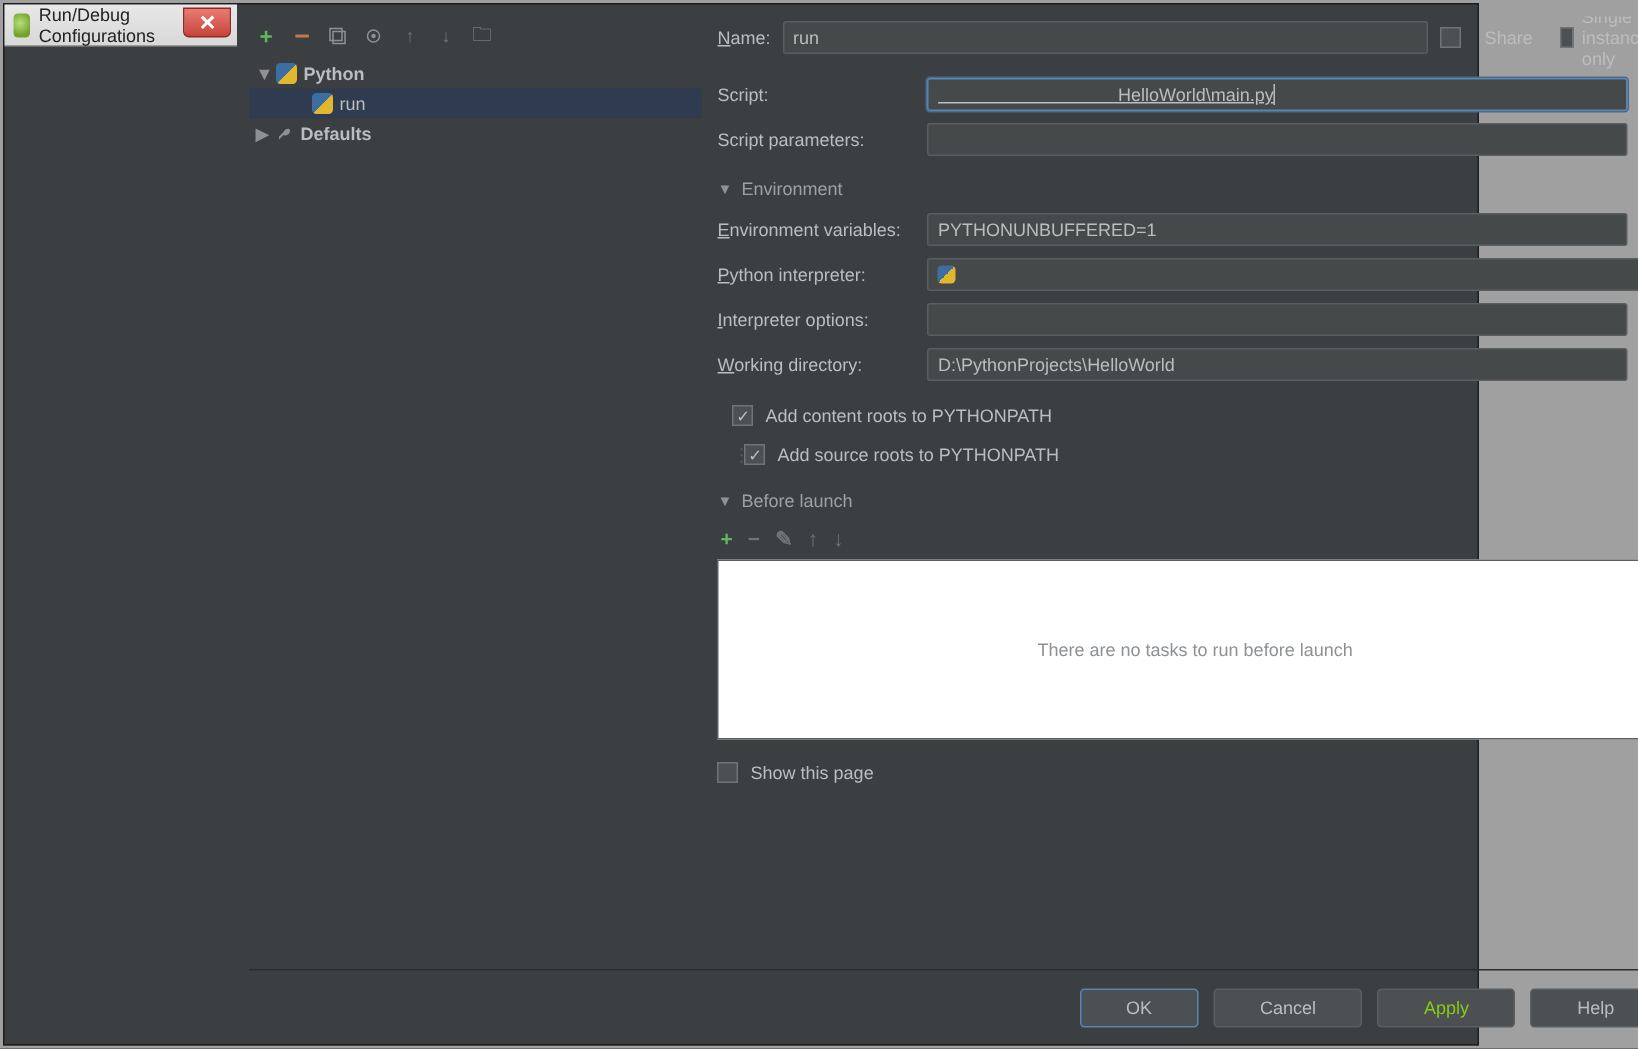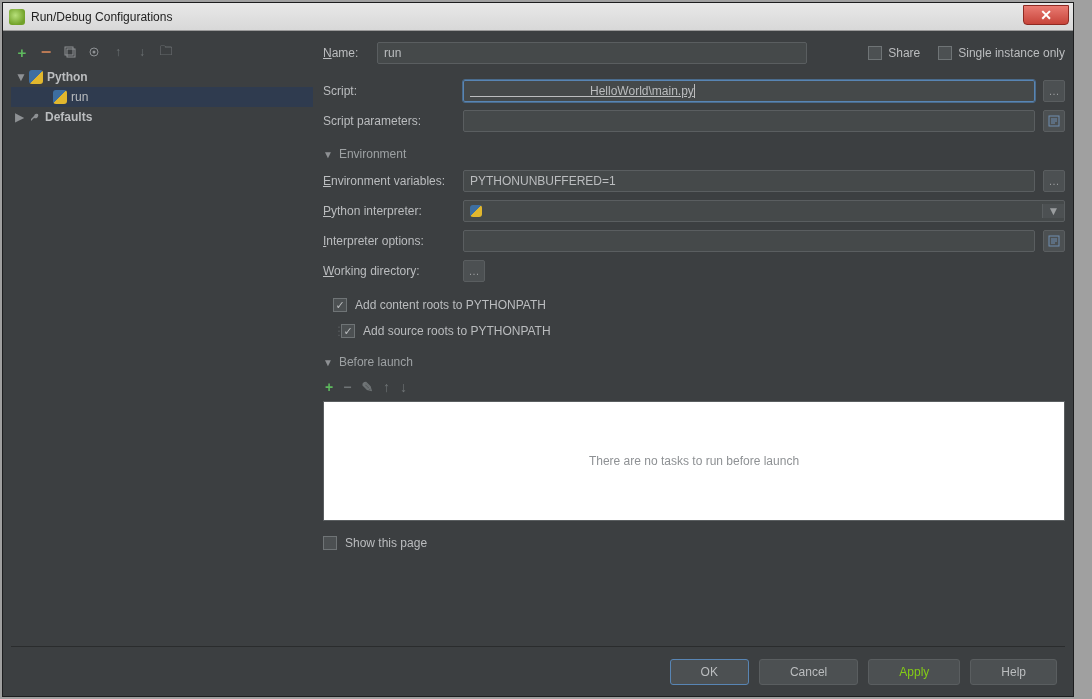--- a/index.html
+++ b/index.html
@@ -1,17 +1,17 @@
 <!DOCTYPE html>
 <html><head>
 <meta charset="utf-8">
 <style>
   * { box-sizing: border-box; margin: 0; padding: 0; font-family: "Segoe UI", Tahoma, sans-serif; font-size: 12px; }
   body { background: #a0a0a0; width: 1092px; height: 699px; overflow: hidden; }
-  .window { width: 1072px; height: 695px; margin: 2px; background: #3c3f41; border: 1px solid #1c1d1e; display: flex; flex-direction: column; }
+  .window { width: 984px; height: 695px; margin: 2px; background: #3c3f41; border: 1px solid #1c1d1e; display: flex; flex-direction: row; }
   .titlebar { height: 28px; background: linear-gradient(#e8e8e8,#d8d8d8); display: flex; align-items: center; padding: 0 0 0 6px; border-bottom: 1px solid #9a9a9a; }
   .titlebar .app-icon { width: 16px; height: 16px; background: radial-gradient(circle at 40% 40%, #b7e07a 0%, #72a22a 70%); border-radius: 3px; margin-right: 6px; }
   .titlebar .title { color: #222; }
   .titlebar .spacer { flex: 1; }
   .titlebar .close-btn { width: 46px; height: 20px; margin-right: 4px; margin-top: -4px; background: linear-gradient(#e97b72,#c7443a); border: 1px solid #8e2a22; border-radius: 0 0 4px 4px; color: #fff; display:flex; align-items:center; justify-content:center; font-weight:bold; font-size:14px; }
   .body { flex: 1; display: flex; flex-direction: column; padding: 8px 8px 0 8px; }
   .main { flex: 1; display: flex; gap: 10px; min-height: 0; }
   .sidebar { width: 302px; background: #3c3f41; display: flex; flex-direction: column; }
   .side-toolbar { height: 26px; display: flex; align-items: center; gap: 10px; padding: 0 4px; }
   .side-toolbar .tb-icon { width: 14px; height: 14px; display:inline-flex; align-items:center; justify-content:center; color:#8e9194; }
@@ -104,21 +104,21 @@
       </div>
 
       <div class="form">
 
         <div class="form-row">
           <span class="lbl" style="width:46px"><span class="ul">N</span>ame:</span>
           <div class="txt" style="flex:0 0 430px">
               <span>run</span>
             </div>
           <div class="top-right-checks" style="margin-left:auto">
-            <label style="display:flex;gap:6px">
+            <label style="display:flex;gap:16px">
               <span class="chk"></span>
               <span><span class="ul">S</span>hare</span>
             </label>
             <label style="display:flex;align-items:center;gap:6px">
               <span class="chk"></span>
               <span>Single instance only</span>
             </label>
           </div>
         </div>
 
@@ -178,20 +178,23 @@
                 <rect x="1" y="1" width="10" height="10" fill="none" stroke="#6f8db0"></rect>
                 <line x1="3" y1="4" x2="9" y2="4" stroke="#6f8db0"></line>
                 <line x1="3" y1="6" x2="9" y2="6" stroke="#6f8db0"></line>
                 <line x1="3" y1="8" x2="7" y2="8" stroke="#6f8db0"></line>
               </svg>
             </div>
         </div>
 
         <div class="form-row">
           <span class="lbl"><span class="ul">W</span>orking directory:</span>
+          <div class="txt">
+              <span>D:\PythonProjects\HelloWorld</span>
+            </div>
           <div class="small-btn">…</div>
         </div>
 
         <div style="height:4px"></div>
 
         <div class="chk-row">
           <span class="chk checked"></span>
           <span>Add content roots to PYTHONPATH</span>
         </div>
         <div class="chk-row">

